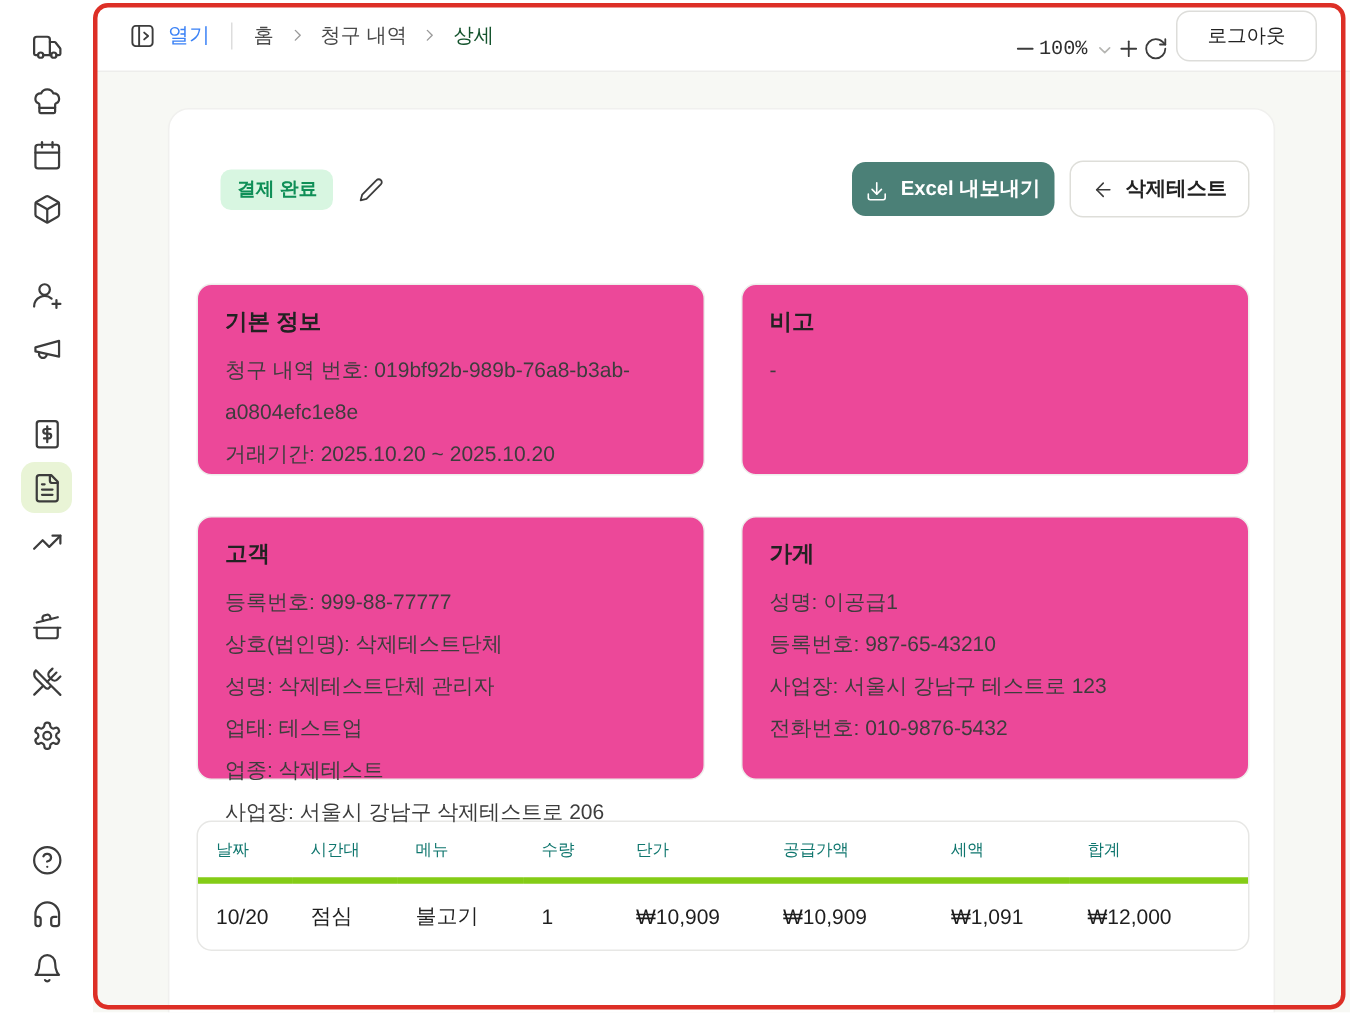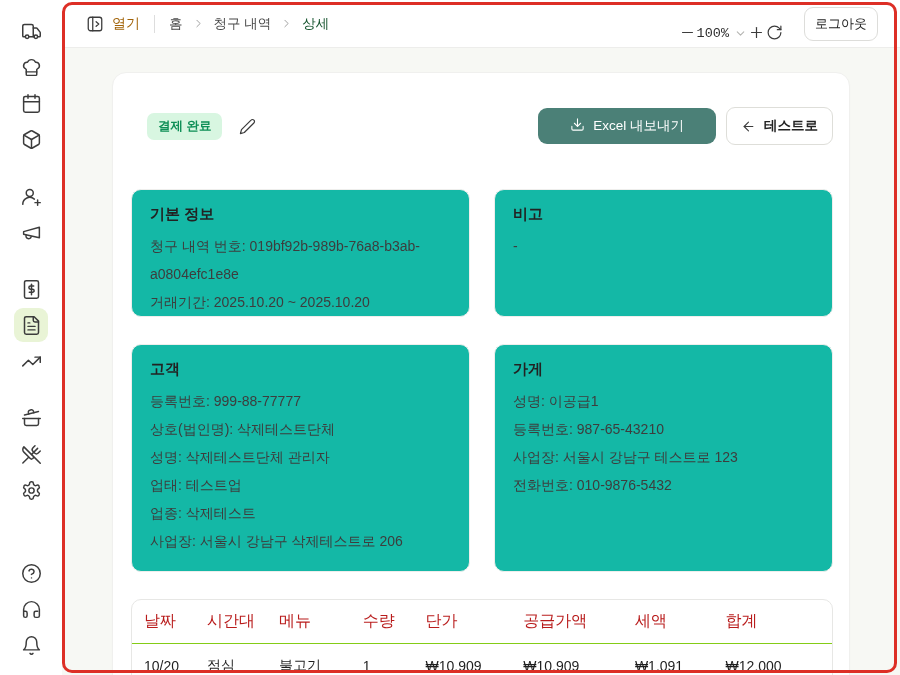--- a/index.html
+++ b/index.html
@@ -32,79 +32,79 @@
     position:absolute; top:2px; left:0px; right:3px; bottom:2px;
     border:3px solid #dd2f26; border-radius:10px;
     pointer-events:none; z-index:50;
   }
 
   
   .topbar {
     height:48px; background:#fff; border-bottom:1px solid #ededeb;
     display:flex; align-items:center; padding:0 22px 0 24px; flex:0 0 48px;
   }
-  .open-btn { display:flex; align-items:center; gap:8px; font-size:14px; color:#a16207; cursor:pointer; font-weight:500; }
+  .open-btn { display:flex; align-items:center; gap:8px; font-size:14px; color:#3b82f6; cursor:pointer; font-weight:500; }
   .tb-divider { width:1px; height:18px; background:#ddd; margin:0 14px; }
   .breadcrumb { display:flex; align-items:center; gap:9px; font-size:13.5px; }
   .crumb { color:#4a4a4a; cursor:pointer; }
   .crumb.current { color:#14532d; cursor:default; }
   .crumb-sep svg { stroke:#9a9a9a; }
   .tb-spacer { flex:1; }
   .tb-right { display:flex; align-items:flex-end; gap:1px;font-family:Liberation Mono, monospace; }
   .tb-iconbtn { cursor:pointer; display:flex; align-items:center; }
   .zoom-select { display:flex; align-items:center; gap:5px; font-size:13.5px; color:#2e2e2e; cursor:pointer; }
   .logout-btn {
     border:1px solid #ddddda; background:#fff; border-radius:9px;
-    padding:7px 10px; font-size:13px; color:#222; cursor:pointer;
-    font-family:inherit; margin-left:20px;
+    padding:7px 20px; font-size:13px; color:#222; cursor:pointer;
+    font-family:inherit; margin-left:4px;
   }
 
   
   .content { flex:1; background:#f7f8f4; padding:24px 50px 0 50px; overflow:hidden; }
   .page-card {
     background:#fff; border:1px solid #f0f0ee; border-radius:14px;
     padding:34px 16px 20px 18px; height:700px;
     box-shadow:0 1px 2px rgba(0,0,0,0.02);
   }
 
   .title-row { display:flex; align-items:center; height:38px; margin-bottom:44px; padding-left:1px; }
   .page-title { font-size:20px; font-weight:700; color:#1b1b1b; letter-spacing:-0.3px; }
   .status-badge {
     margin-left:15px; background:#d8f6e1; color:#0f8f57;
     font-size:12.5px; font-weight:700; padding:5px 11px; border-radius:7px;
   }
   .edit-pencil { margin-left:17px; cursor:pointer; }
   .title-actions { margin-left:auto; display:flex; align-items:center; gap:10px; }
   .btn-excel {
-    display:flex; align-items:flex-start; gap:8px;
+    display:flex; align-items:flex-end; gap:8px;
     background:#4b8077; color:#fff; border:none; border-radius:9px;
-    padding:9px 32px; font-size:13.5px; font-weight:400; cursor:pointer; font-family:inherit;
+    padding:9px 9px; font-size:13.5px; font-weight:700; cursor:pointer; font-family:inherit;
   }
   .btn-excel svg { stroke:#fff; }
   .btn-back {
     display:flex; align-items:center; gap:8px;
     background:#fff; color:#222; border:1px solid #deded9; border-radius:9px;
     padding:9px 14px; font-size:13.5px; font-weight:600; cursor:pointer; font-family:inherit;
   }
 
   .info-grid { display:grid; grid-template-columns:1fr 1fr; gap:27px 24px; margin-bottom:27px; }
   .info-card {
-    background:#14b8a6; border:1px solid #eeeeec; border-radius:10px;
+    background:#ec4899; border:1px solid #eeeeec; border-radius:10px;
     padding:15px 18px;
   }
   .info-card.small { height:128px; }
-  .info-card.large { height:228px; }
+  .info-card.large { height:176px; }
   .info-card h3 { margin:0 0 8px 0; font-size:15px; font-weight:700; color:#222; }
   .info-line { font-size:14px; color:#3d3d3d; line-height:28px; }
 
   .table-wrap { border:1px solid #e7e7e5; border-radius:10px; overflow:hidden; background:#fff; }
   table.items { width:100%; border-collapse:collapse; font-size:14px; }
   table.items th {
-    padding:11px 12px; font-size:16px; font-weight:500; color:#b91c1c;
-    border-bottom:1px solid #84cc16; white-space:nowrap;
+    padding:11px 12px; font-size:11px; font-weight:500; color:#0f766e;
+    border-bottom:4px solid #84cc16; white-space:nowrap;
   }
   table.items td { padding:13px 12px; color:#1e1e1e; white-space:nowrap; }
   .al { text-align:left; }
   .ar { text-align:left; }
 </style>
 </head>
 <body>
 
 <nav class="sidebar">
   <div class="sb-group">
@@ -344,21 +344,21 @@
               </span>
             <span>Excel 내보내기</span>
           </button>
           <button class="btn-back">
             <span>
                 <svg class="ic" width="15" height="15" viewBox="0 0 24 24">
                   <path d="m12 19-7-7 7-7"></path>
                   <path d="M19 12H5"></path>
                 </svg>
               </span>
-            <span>테스트로</span>
+            <span>삭제테스트</span>
           </button>
         </div>
       </div>
 
       <div class="info-grid">
         <section class="info-card small">
           <h3>기본 정보</h3>
           <div class="info-line">청구 내역 번호: 019bf92b-989b-76a8-b3ab-a0804efc1e8e</div>
           <div class="info-line">거래기간: 2025.10.20 ~ 2025.10.20</div>
         </section>

